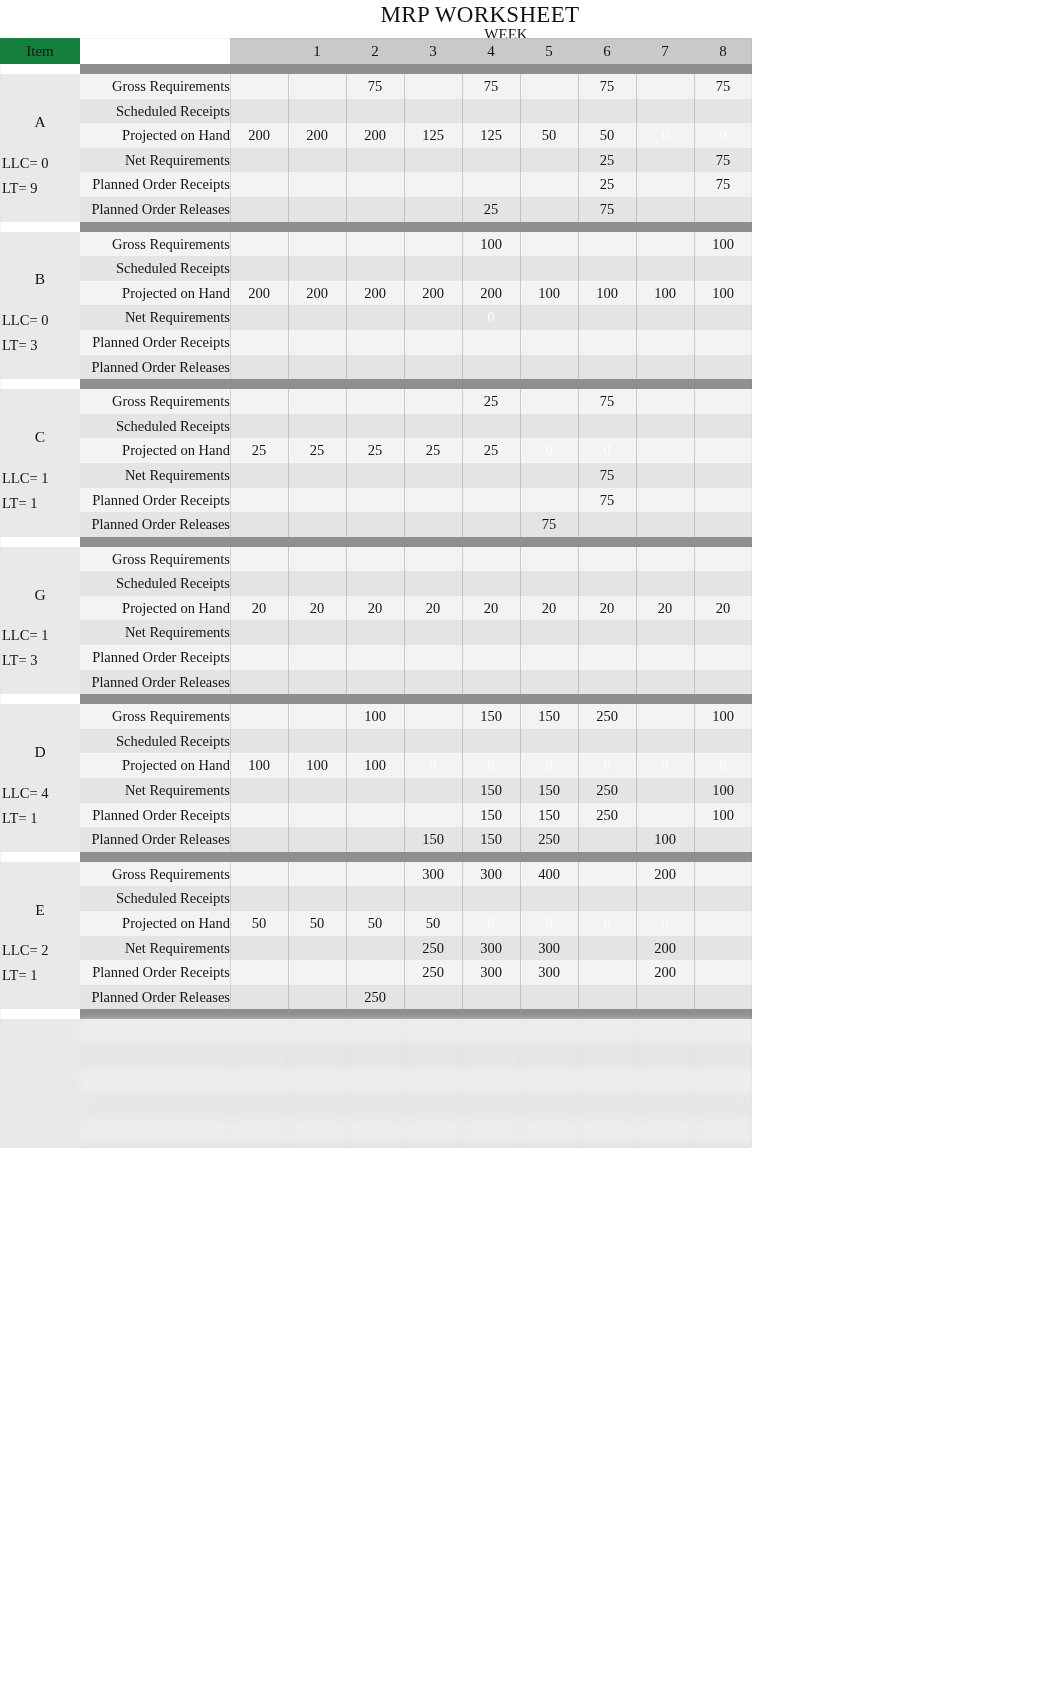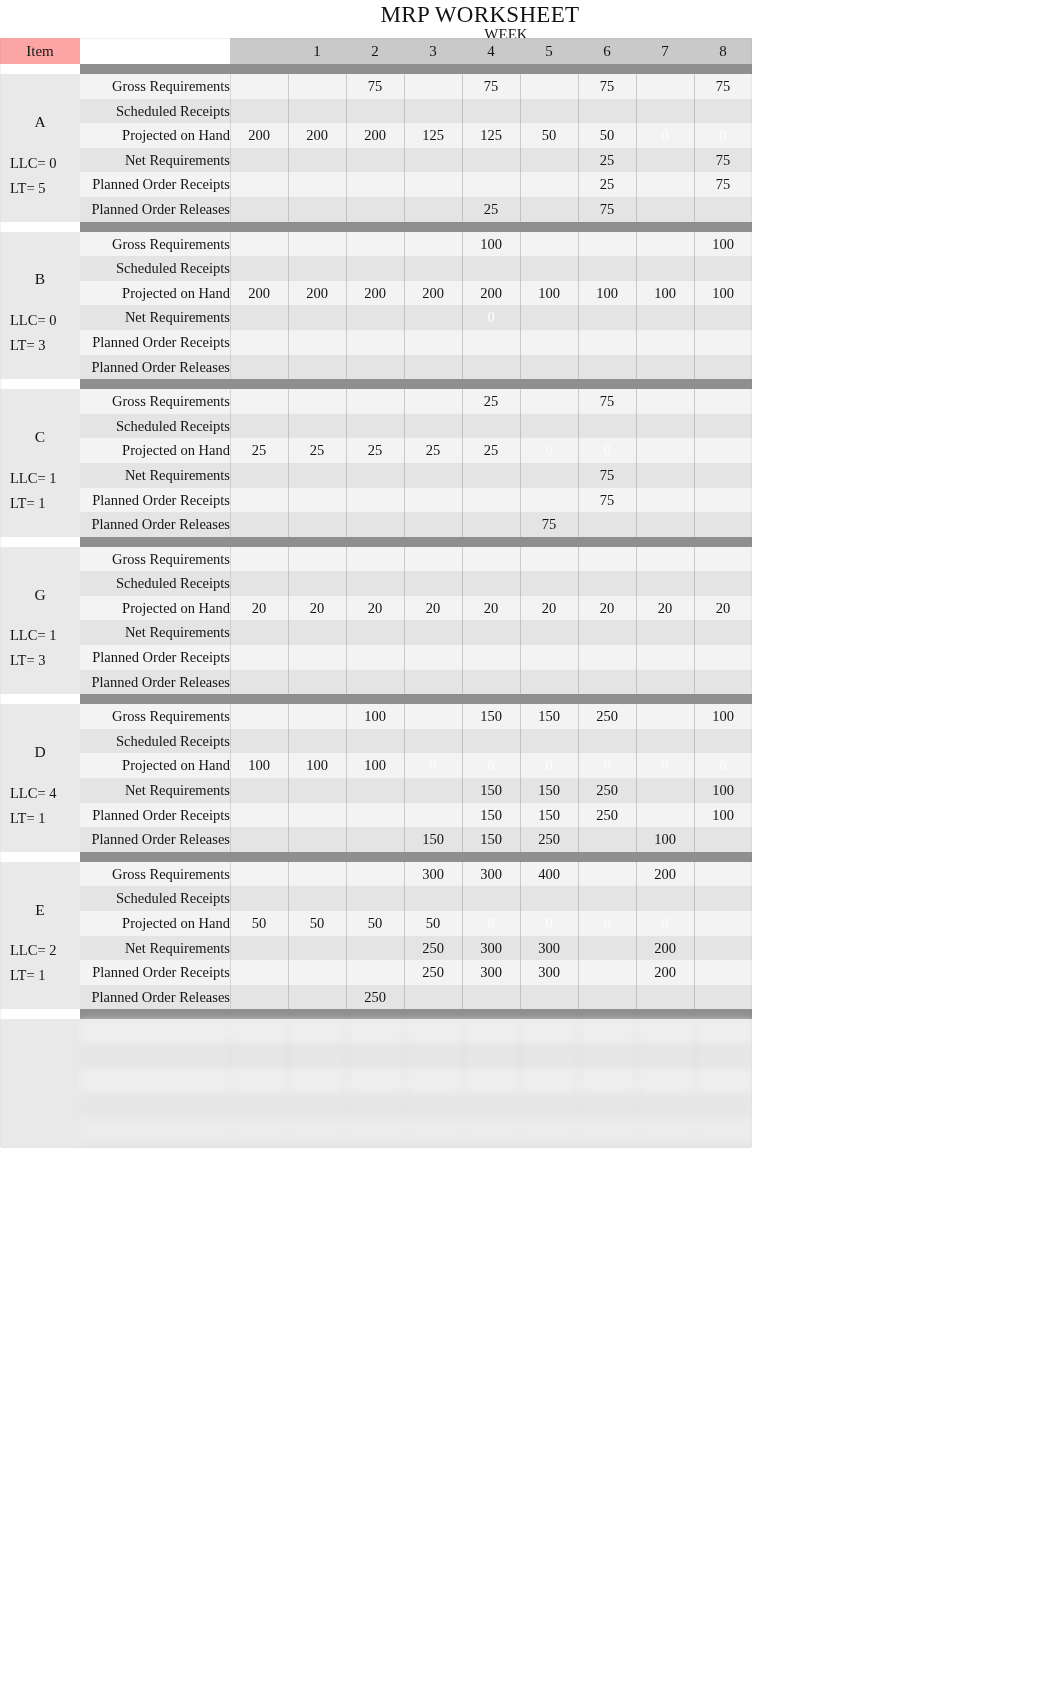--- a/index.html
+++ b/index.html
@@ -90,21 +90,21 @@
   
   tr.hdr td {
     text-align: center;
     font-size: 15px;
     color: #141414;
     height: 26px;
     line-height: 26px;
   }
   tr.hdr td.item-hdr {
     text-align: center;
-    background: #fca5a5;
+    background: #15803d;
   }
   tr.hdr td.blank-hdr { background: #ffffff; }
   tr.hdr td.wk-hdr {
     background: #c9c9c9;
   }
   tr.hdr td.zero-hdr { background: #c9c9c9; }
 
   
   td.itemcell {
     background: #ffffff;
@@ -116,21 +116,21 @@
   td.itemcell .ilines { line-height: 1.02; }
   td.itemcell .iletter {
     display: block;
     font-size: 15.5px;
     margin-bottom: 21px;
     margin-top: 19px;
   }
   td.itemcell .illc, td.itemcell .ilt {
     display: block;
     text-align: left;
-    padding-left: 10px;
+    padding-left: 2px;
     font-size: 14.5px;
     height: 25px;
     line-height: 25px;
   }
 
   
   td.rowname {
     text-align: right;
     padding-left: 11px;
     white-space: nowrap;
@@ -232,21 +232,21 @@
           </tr>
           <tr class="sep">
             <td class="sep-white"></td>
             <td colspan="10"></td>
           </tr>
           <tr class="band-a">
             <td class="itemcell" rowspan="6">
               <div class="ilines">
                 <span class="iletter">A</span>
                 <span class="illc">LLC= 0</span>
-                <span class="ilt">LT= 5</span>
+                <span class="ilt">LT= 9</span>
               </div>
             </td>
             <td class="rowname">Gross Requirements</td>
             <td class="val zerocol"></td>
             <td class="val"></td>
             <td class="val">75</td>
             <td class="val"></td>
             <td class="val">75</td>
             <td class="val"></td>
             <td class="val">75</td>

